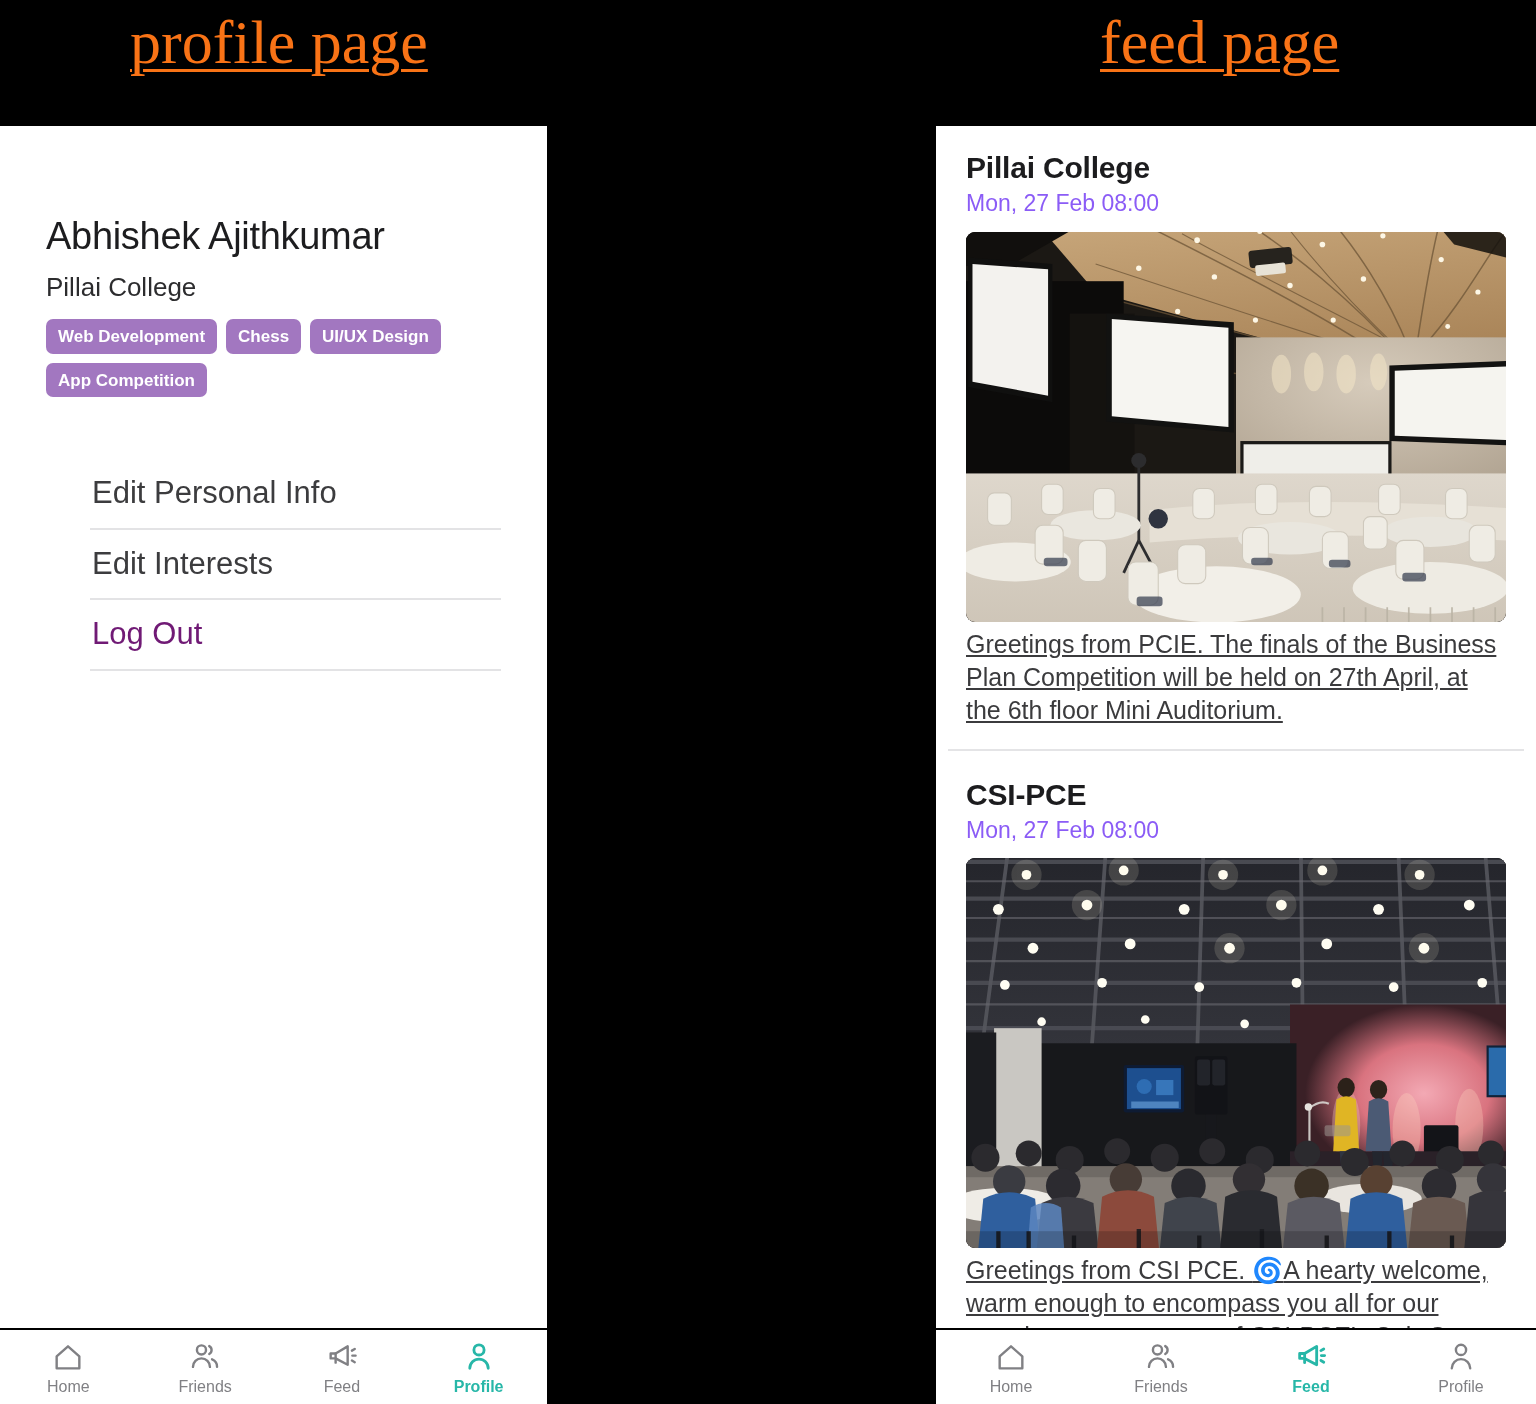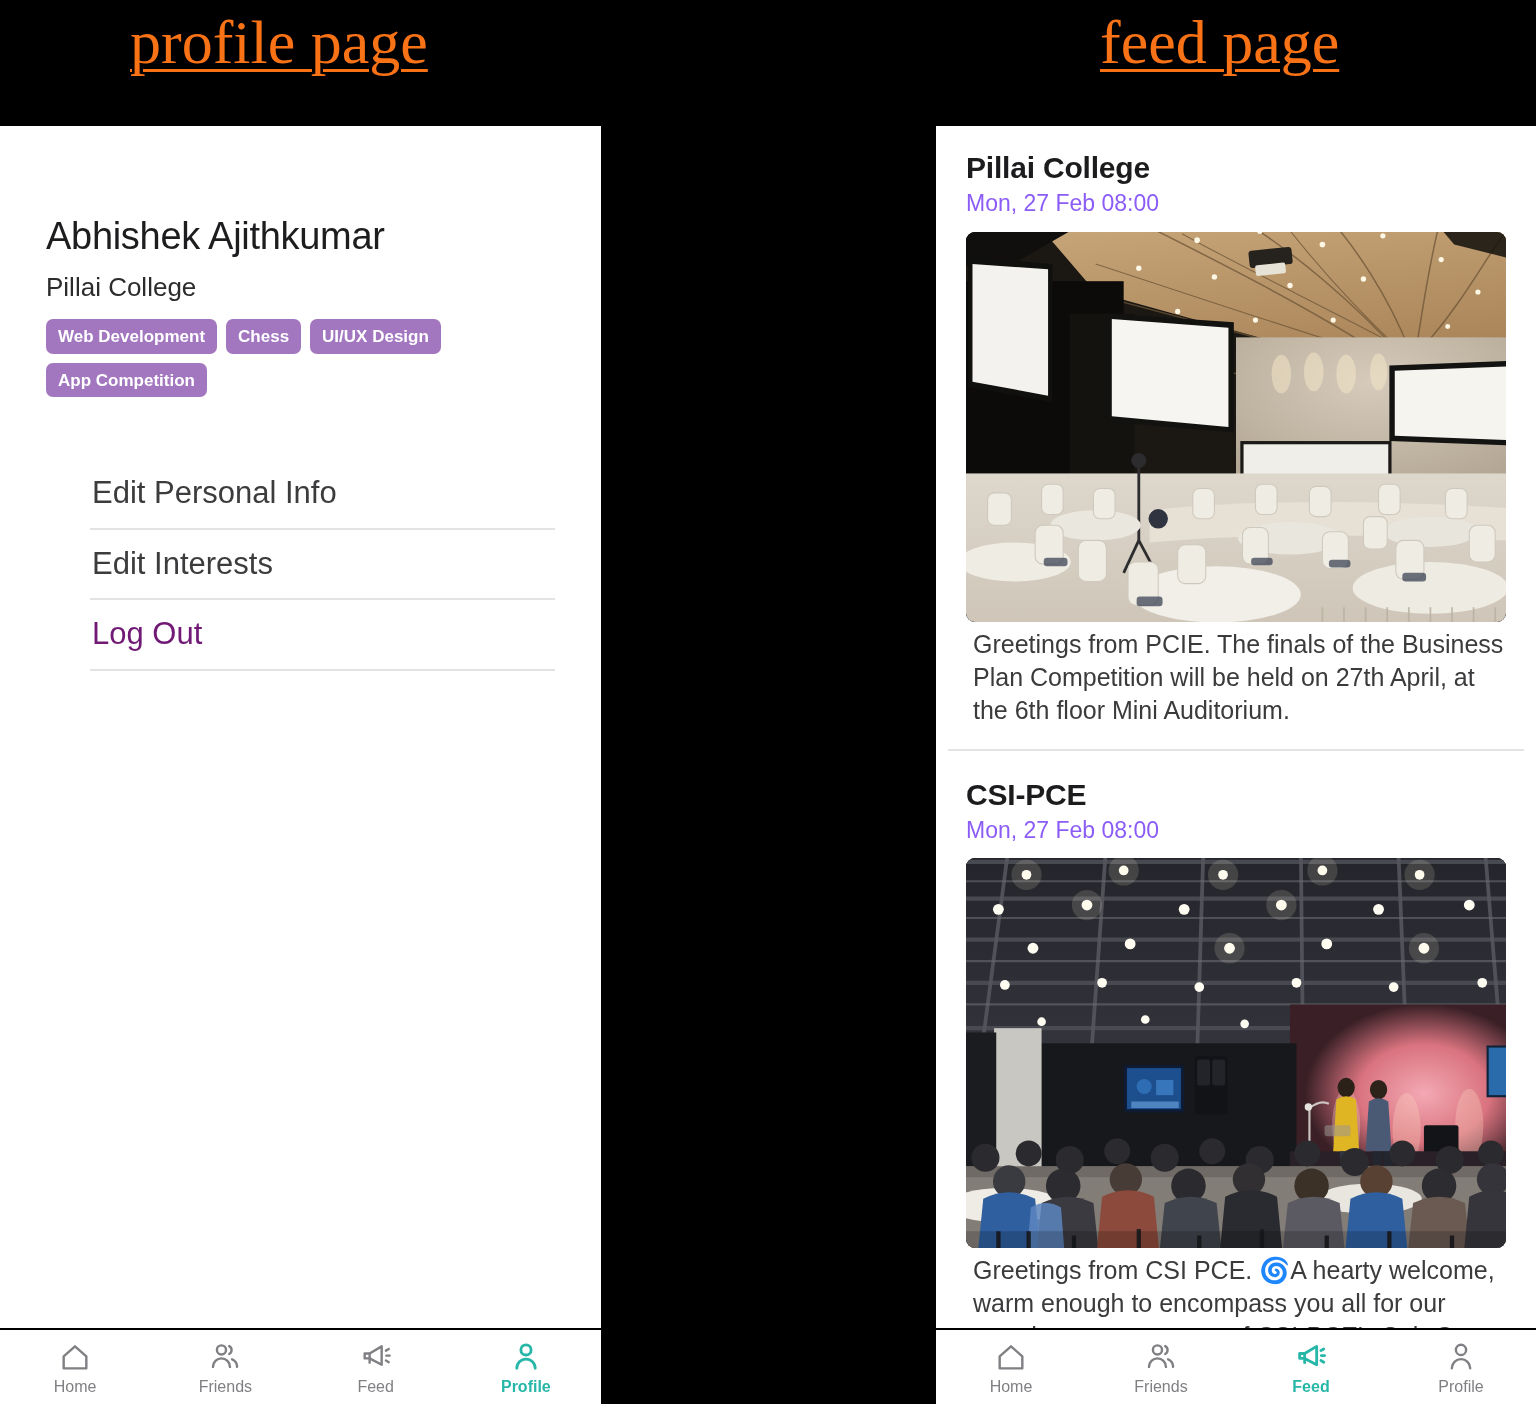--- a/index.html
+++ b/index.html
@@ -28,21 +28,21 @@
   #cap-right { left: 1100px; }
 
   
   .phone {
     position: absolute;
     top: 126px;
     height: 1278px;
     background: #ffffff;
     overflow: hidden;
   }
-  #phone-profile { left: 0px;   width: 601px; }
+  #phone-profile { left: 0px;   width: 547px; }
   #phone-feed    { left: 936px; width: 600px; }
 
   .screen-body {
     position: absolute;
     left: 0; right: 0; top: 0;
     bottom: 74px;
     overflow: hidden;
   }
 
   
@@ -114,22 +114,23 @@
     border-radius: 9px;
     overflow: hidden;
     position: relative;
     background: #2a2520;
   }
   .post-photo svg { display: block; width: 100%; height: 100%; }
   .post-text {
     font-size: 25px;
     color: #3b3b3d;
     line-height: 1.32;
-    margin: 6px 0 0 7px;
+    margin: 6px 0 0 0;
     word-break: normal;
+    text-decoration: underline;
   }
   .post-sep {
     height: 2px;
     background: #e4e4e6;
     margin: 22px 12px 26px 12px;
   }
   .emoji { font-size: 25px; }
 
   
   .tabbar {

